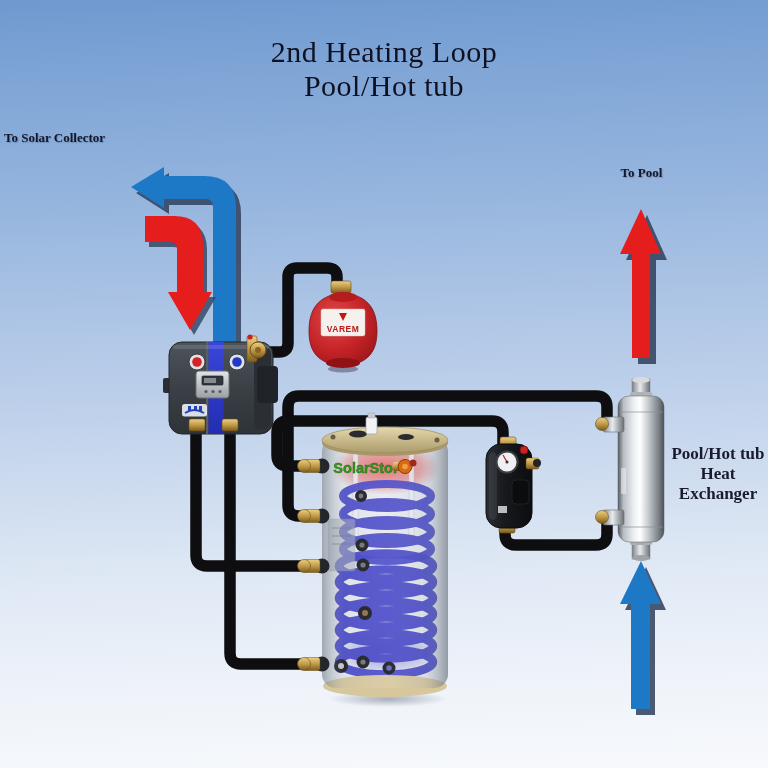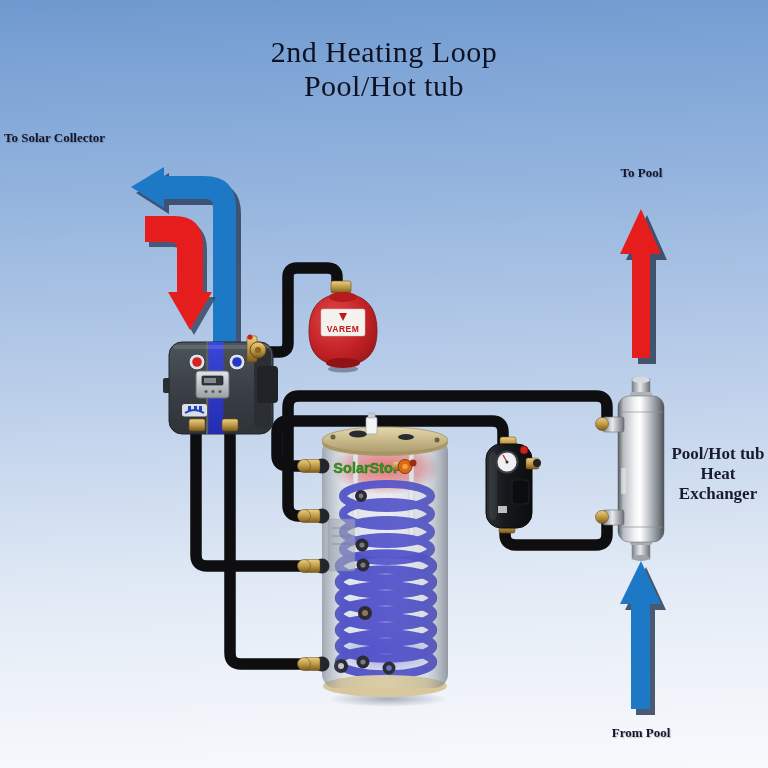--- a/index.html
+++ b/index.html
@@ -285,19 +285,18 @@
     <rect x="603" y="510" width="21" height="15" rx="2" fill="url(#stubG)" stroke="#6a6e73" stroke-width="0.6"></rect>
     <circle cx="602" cy="517" r="6.5" fill="url(#brassG)" stroke="#6b4e16" stroke-width="0.6"></circle>
   </g>
 </svg>
 
 <div class="title-line" style="top:35px;">2nd Heating Loop</div>
 <div class="title-line" style="top:69px;">Pool/Hot tub</div>
 
 <div class="lbl" style="left:4px;top:130px;">To Solar Collector</div>
 <div class="lbl" style="left:584px;top:165px;width:115px;text-align:center;font-family:Liberation Serif, serif;">To Pool</div>
-<div class="lbl" style="left:576px;top:725px;width:130px;text-align:center;">From Pool</div>
 
 <div class="hx-lbl" style="top:444px;">Pool/Hot tub</div>
 <div class="hx-lbl" style="top:464px;">Heat</div>
 <div class="hx-lbl" style="top:484px;">Exchanger</div>
 
 </div>
 
 </body></html>

